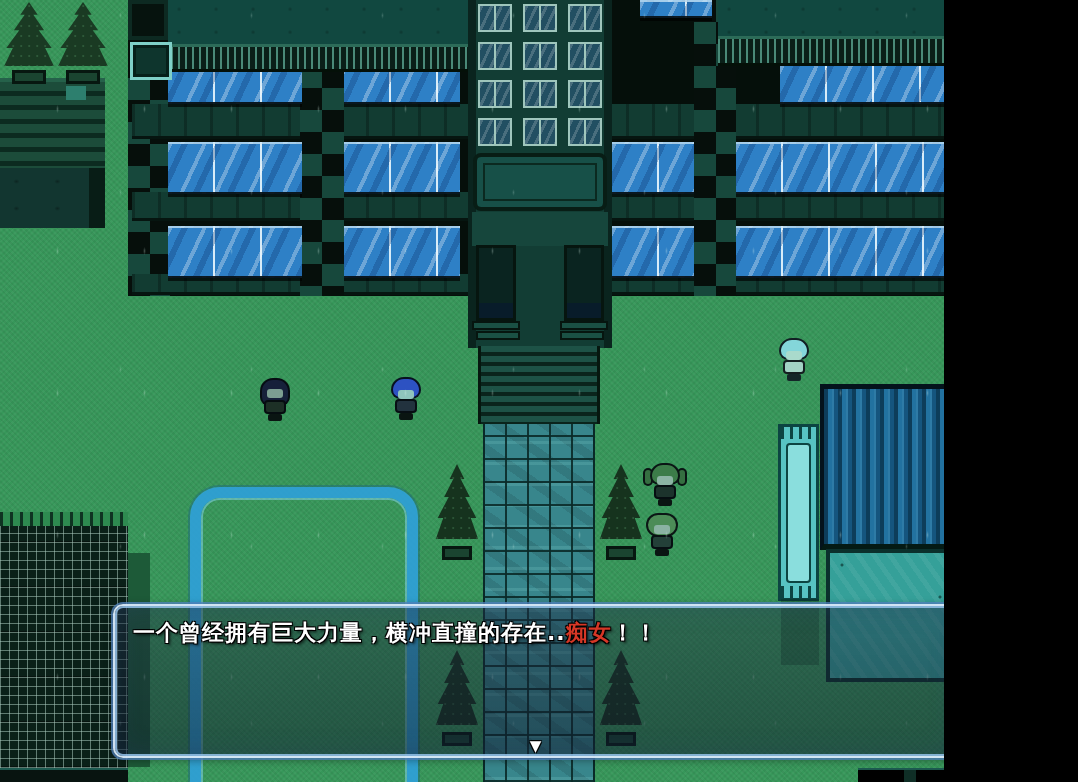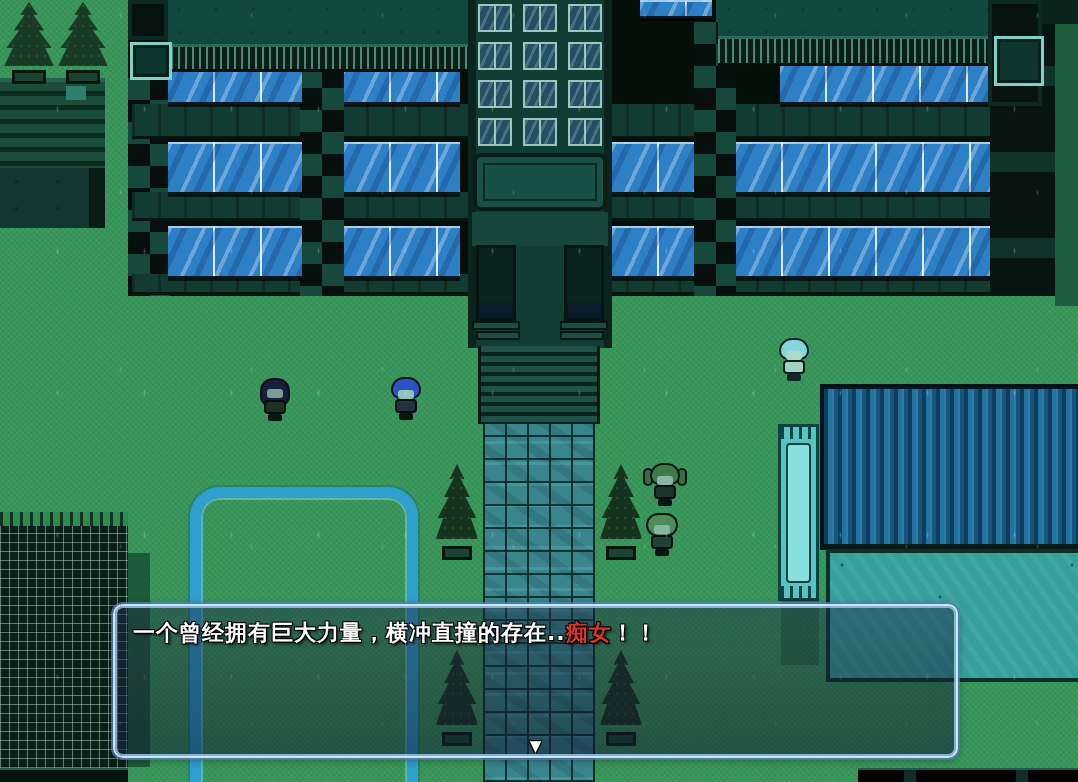--- a/index.html
+++ b/index.html
@@ -1,16 +1,16 @@
 <!DOCTYPE html>
 <html><head>
 <meta charset="utf-8">
 <style>
   html,body{margin:0;padding:0;background:#000;}
-  .scene{position:relative;width:1078px;height:782px;overflow:hidden;
+  .scene{position:relative;width:944px;height:782px;overflow:hidden;
          font-family:"DejaVu Sans",sans-serif;}
   .abs{position:absolute;}
 
   
   .grass{inset:0;background-color:#37975a;
     background-image:
       repeating-linear-gradient(45deg, rgba(0,0,0,.055) 0 2px, transparent 2px 4px),
       repeating-linear-gradient(-45deg, rgba(255,255,255,.035) 0 2px, transparent 2px 4px);}
   .speckles{inset:0;z-index:5;pointer-events:none;opacity:.5;
     background-image:

